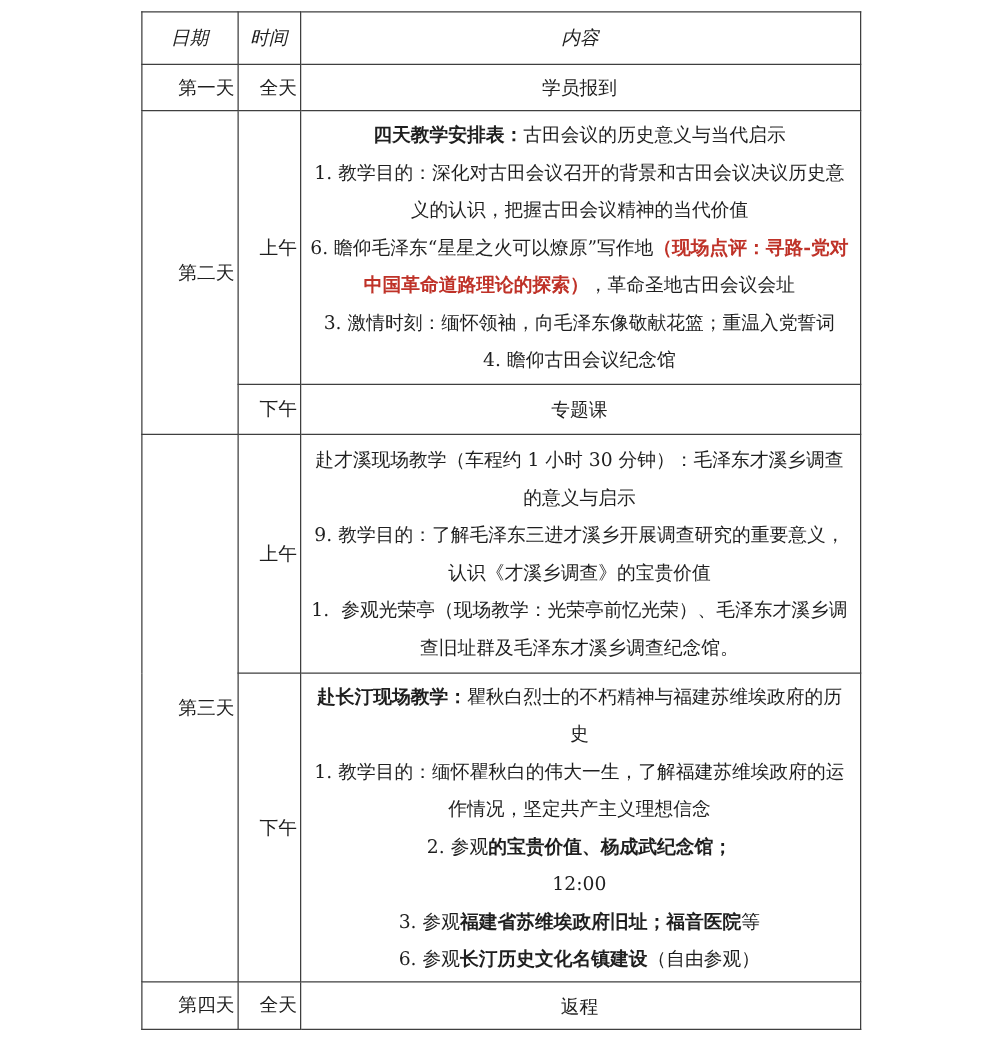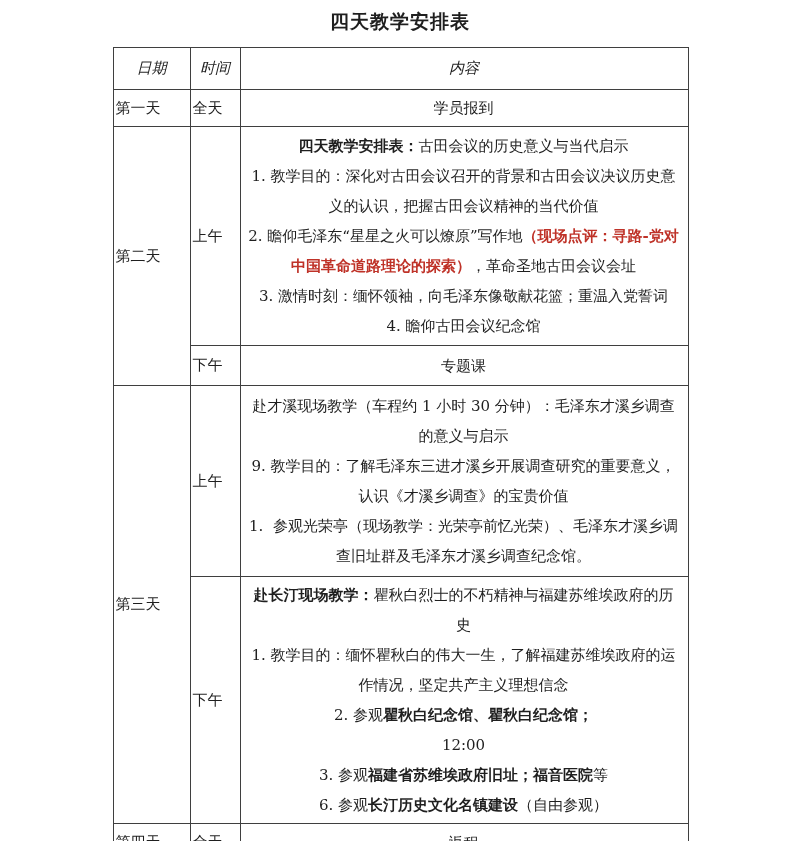--- a/index.html
+++ b/index.html
@@ -45,39 +45,38 @@
   thead th { font-weight: bold; text-align: center; }
 
   tr.r-0-0 { height: 35px; }
   tr.r-1-0 { height: 219px; }
   tr.r-1-1 { height: 40px; }
   tr.r-2-0 { height: 191px; }
   tr.r-2-1 { height: 217px; }
   tr.r-3-0 { height: 38px; }
 
   .cell-day, .cell-time {
-    text-align: left;
+    text-align: right;
     padding: 2px;
   }
   .cell-content {
     text-align: center;
     padding: 3px 8px 3px 7px;
   }
   .para {
     line-height: 30px;
     white-space: pre-wrap;
   }
   .bold { font-weight: bold; }
   .red  { color: var(--red, #bf3228); }
 </style>
 </head>
 <body>
 
 <div class="doc">
-  <h1 class="doc-title">四天教学安排表</h1>
 
   <table class="schedule">
     <colgroup>
       <col class="c-date">
       <col class="c-time">
       <col class="c-content">
     </colgroup>
     <thead>
       <tr>
         <th>日期</th>
@@ -92,21 +91,21 @@
           <td class="cell-content">
             <div class="para"><span>学员报到</span></div>
           </td>
         </tr>
         <tr class="r-1-0">
           <td class="cell-day" rowspan="2">第二天</td>
           <td class="cell-time">上午</td>
           <td class="cell-content">
             <div class="para"><span class="bold">四天教学安排表：</span><span>古田会议的历史意义与当代启示</span></div>
             <div class="para"><span>1. 教学目的：深化对古田会议召开的背景和古田会议决议历史意义的认识，把握古田会议精神的当代价值</span></div>
-            <div class="para"><span>2. 瞻仰毛泽东“星星之火可以燎原”写作地</span><span class="bold red">（现场点评：寻路-党对中国革命道路理论的探索）</span><span>，革命圣地古田会议会址</span></div>
+            <div class="para"><span>6. 瞻仰毛泽东“星星之火可以燎原”写作地</span><span class="bold red">（现场点评：寻路-党对中国革命道路理论的探索）</span><span>，革命圣地古田会议会址</span></div>
             <div class="para"><span>3. 激情时刻：缅怀领袖，向毛泽东像敬献花篮；重温入党誓词</span></div>
             <div class="para"><span>4. 瞻仰古田会议纪念馆</span></div>
           </td>
         </tr>
         <tr class="r-1-1">
           <td class="cell-time">下午</td>
           <td class="cell-content">
             <div class="para"><span>专题课</span></div>
           </td>
         </tr>
@@ -117,21 +116,21 @@
             <div class="para"><span>赴才溪现场教学（车程约 1 小时 30 分钟）：毛泽东才溪乡调查的意义与启示</span></div>
             <div class="para"><span>9. 教学目的：了解毛泽东三进才溪乡开展调查研究的重要意义，认识《才溪乡调查》的宝贵价值</span></div>
             <div class="para"><span>1.  参观光荣亭（现场教学：光荣亭前忆光荣）、毛泽东才溪乡调查旧址群及毛泽东才溪乡调查纪念馆。</span></div>
           </td>
         </tr>
         <tr class="r-2-1">
           <td class="cell-time">下午</td>
           <td class="cell-content">
             <div class="para"><span class="bold">赴长汀现场教学：</span><span>瞿秋白烈士的不朽精神与福建苏维埃政府的历史</span></div>
             <div class="para"><span>1. 教学目的：缅怀瞿秋白的伟大一生，了解福建苏维埃政府的运作情况，坚定共产主义理想信念</span></div>
-            <div class="para"><span>2. 参观</span><span class="bold">瞿秋白纪念馆、瞿秋白纪念馆；</span></div>
+            <div class="para"><span>2. 参观</span><span class="bold">的宝贵价值、杨成武纪念馆；</span></div>
             <div class="para"><span>12:00</span></div>
             <div class="para"><span>3. 参观</span><span class="bold">福建省苏维埃政府旧址；福音医院</span><span>等</span></div>
             <div class="para"><span>6. 参观</span><span class="bold">长汀历史文化名镇建设</span><span>（自由参观）</span></div>
           </td>
         </tr>
         <tr class="r-3-0">
           <td class="cell-day" rowspan="1">第四天</td>
           <td class="cell-time">全天</td>
           <td class="cell-content">
             <div class="para"><span>返程</span></div>

